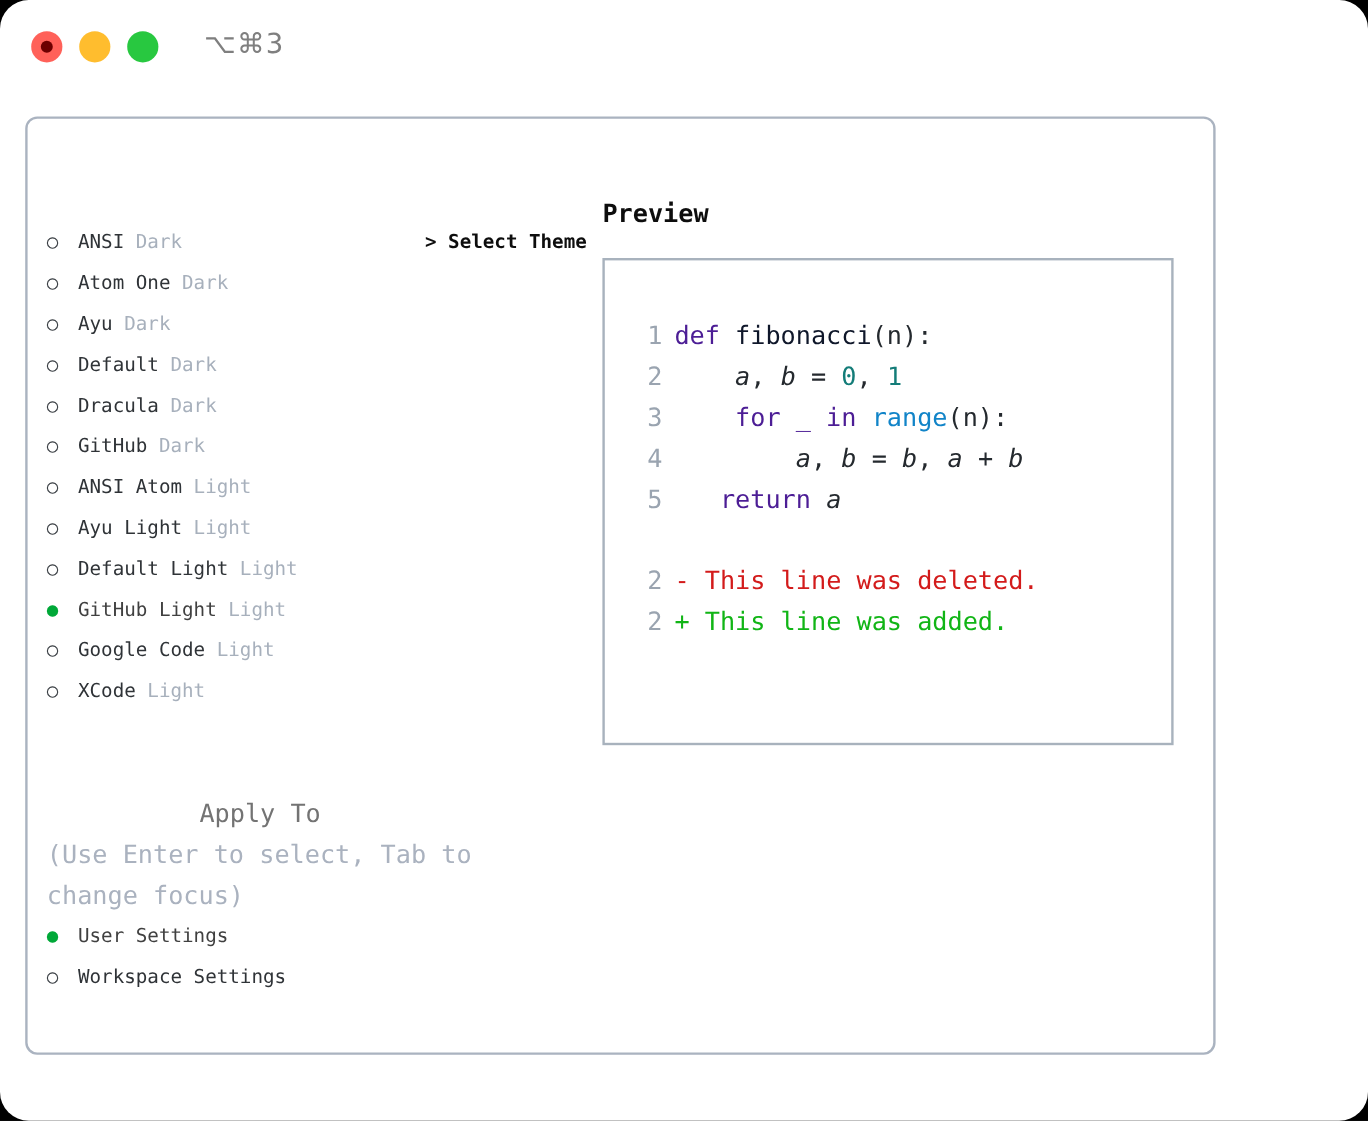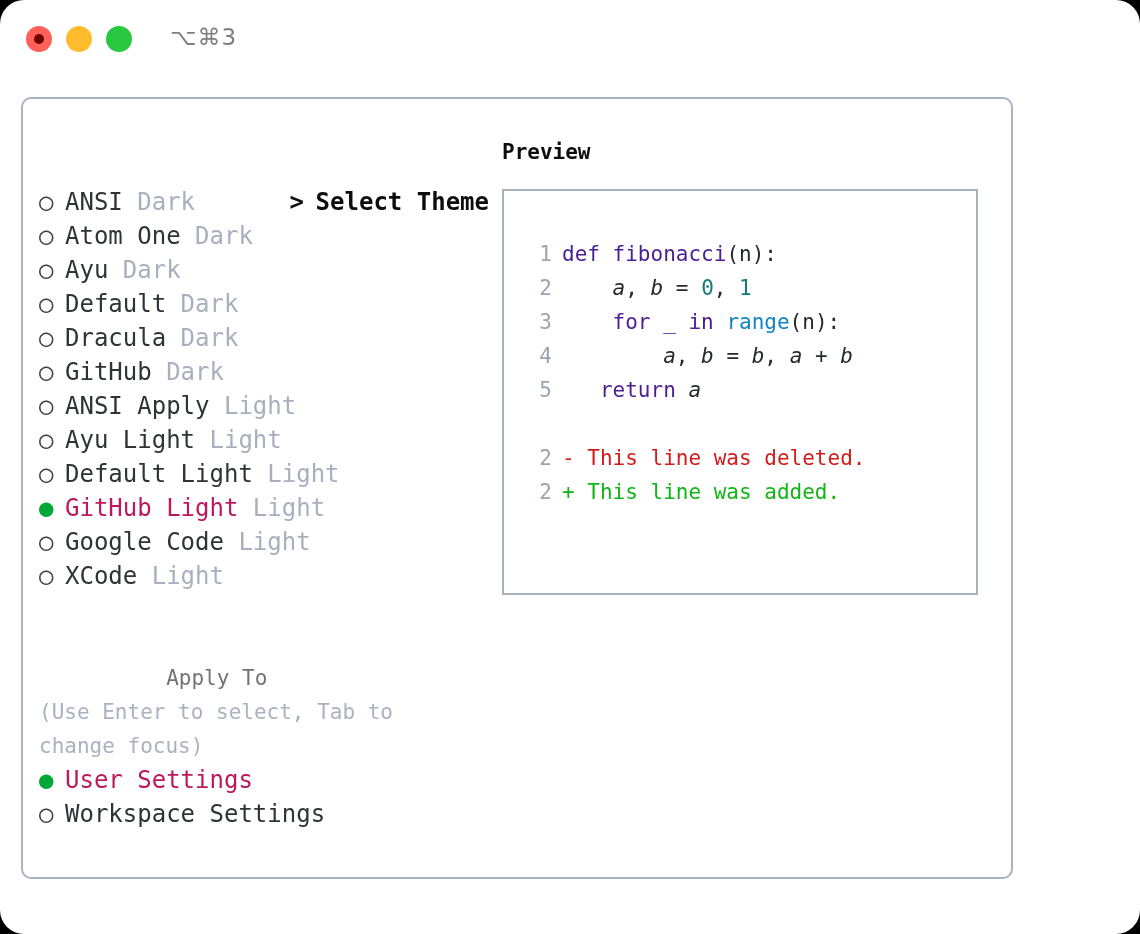--- a/index.html
+++ b/index.html
@@ -75,38 +75,38 @@
   
   #theme-column {
     position: absolute;
     left: 16px;
     top: 52px;
     width: 450px;
   }
   .list-row {
     height: 34px;
     line-height: 34px;
-    font-size: 24px;
+    font-size: 16px;
     white-space: pre;
     color: #2f3337;
   }
   .marker {
     display: inline-block;
     width: 26px;
     color: #3a3f44;
   }
   .marker.sel { color: #00a838; }
   .row-head {
     font-weight: bold;
     color: #0d0d0d;
     text-align: right;
   }
   .row-head .marker { color: #0d0d0d; font-weight: bold; }
   .theme-name { color: #2f3337; }
-  .row-selected .theme-name { color: #be185d; margin-top: 44px; }
+  .row-selected .theme-name { color: #404040; margin-top: 44px; }
   .theme-cat {
     color: #a7b0bc;
   }
   .row-selected .theme-cat { color: #a7b0bc; }
   .spacer-row { height: 34px; }
 
   #applyto-head {
     font-size: 21px;
     line-height: 34px;
     height: 34px;
@@ -121,21 +121,21 @@
     line-height: 34px;
     color: #aab2bf;
     width: 410px;
     white-space: pre-wrap;
   }
 
   
   #preview-column {
     position: absolute;
     left: 479px;
-    top: 36px;
+    top: 62px;
     width: 500px;
   }
   #preview-title {
     font-size: 21px;
     font-weight: bold;
     color: #0d0d0d;
     line-height: 34px;
     white-space: pre;
   }
   #preview-panel {
@@ -156,21 +156,21 @@
     color: #24292e;
   }
   .ln {
     display: inline-block;
     width: 28px;
     text-align: right;
     color: #9aa4b0;
     margin-right: 10px;
   }
   .tok-kw   { color: #4c1d95; }
-  .tok-fn   { color: #4c1d95; }
+  .tok-fn   { color: #0f172a; }
   .tok-num  { color: #137c78; }
   .tok-call { color: #1184c8; }
   .tok-var  { color: #24292e; font-style: italic; }
   .tok-plain{ color: #24292e; }
 
   .diff-gap { height: 34px; }
   .diff-ctx { color: #8b9199; }
   .diff-del { color: #d31b1b; }
   .diff-add { color: #11b516; }
 </style>
@@ -195,21 +195,21 @@
         <span class="marker">&gt; </span><span>Select Theme</span>
       </div>
 
       <div id="theme-list">
           <div class="list-row"><span class="marker">○ </span><span class="theme-name">ANSI</span><span class="theme-cat"> Dark</span></div>
           <div class="list-row"><span class="marker">○ </span><span class="theme-name">Atom One</span><span class="theme-cat"> Dark</span></div>
           <div class="list-row"><span class="marker">○ </span><span class="theme-name">Ayu</span><span class="theme-cat"> Dark</span></div>
           <div class="list-row"><span class="marker">○ </span><span class="theme-name">Default</span><span class="theme-cat"> Dark</span></div>
           <div class="list-row"><span class="marker">○ </span><span class="theme-name">Dracula</span><span class="theme-cat"> Dark</span></div>
           <div class="list-row"><span class="marker">○ </span><span class="theme-name">GitHub</span><span class="theme-cat"> Dark</span></div>
-          <div class="list-row"><span class="marker">○ </span><span class="theme-name">ANSI Apply</span><span class="theme-cat"> Light</span></div>
+          <div class="list-row"><span class="marker">○ </span><span class="theme-name">ANSI Atom</span><span class="theme-cat"> Light</span></div>
           <div class="list-row"><span class="marker">○ </span><span class="theme-name">Ayu Light</span><span class="theme-cat"> Light</span></div>
           <div class="list-row"><span class="marker">○ </span><span class="theme-name">Default Light</span><span class="theme-cat"> Light</span></div>
           <div class="list-row row-selected"><span class="marker sel">● </span><span class="theme-name">GitHub Light</span><span class="theme-cat"> Light</span></div>
           <div class="list-row"><span class="marker">○ </span><span class="theme-name">Google Code</span><span class="theme-cat"> Light</span></div>
           <div class="list-row"><span class="marker">○ </span><span class="theme-name">XCode</span><span class="theme-cat"> Light</span></div>
         </div>
 
       <div class="spacer-row"></div>
 
       <div id="applyto-head">

